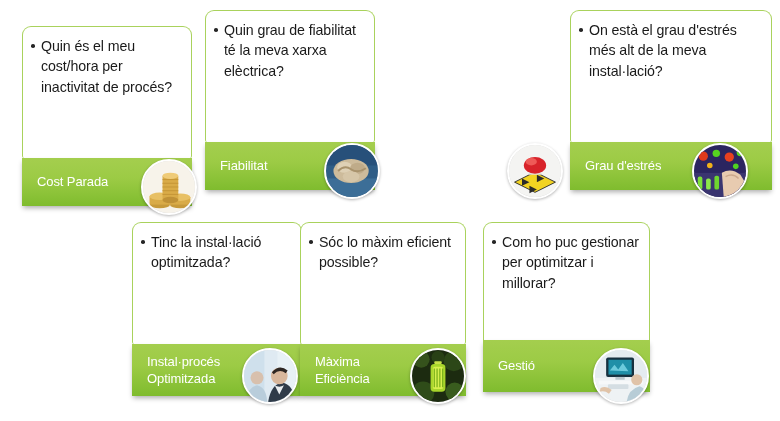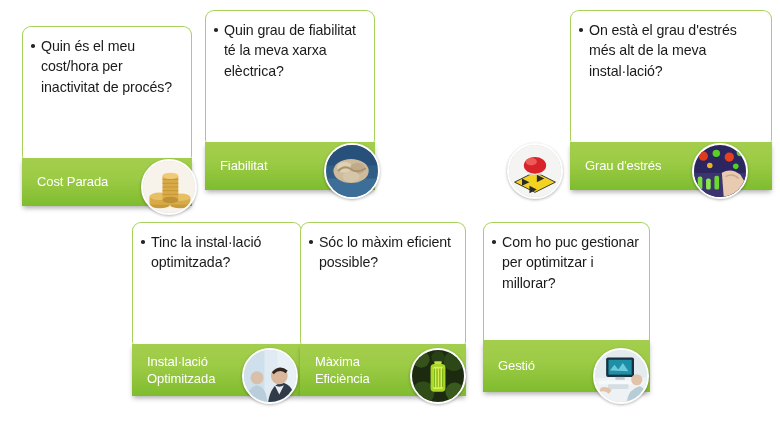--- a/index.html
+++ b/index.html
@@ -217,21 +217,21 @@
   <div class="card" style="left:132px; top:222px; width:170px; height:183px;">
     <div class="card-body" style="height:122px;">
       <div class="card-text">
         <div class="bullet-row">
           <span class="bullet-dot"></span>
           <span class="bullet-text">Tinc la instal·lació optimitzada?</span>
         </div>
       </div>
     </div>
     <div class="card-band" style="top:122px; height:52px;">
-      <span class="band-label">Instal·lació
+      <span class="band-label">Instal·procés
 Optimitzada</span>
     </div>
     <div class="thumb" style="left:110px; top:126px; width:56px; height:56px;">
       <svg viewBox="0 0 56 56" preserveAspectRatio="xMidYMid slice">
         <rect width="56" height="56" fill="#dfeaf2"></rect>
         <rect x="0" y="0" width="22" height="56" fill="#cfe0ec"></rect>
         <rect x="36" y="0" width="20" height="56" fill="#e8f1f6"></rect>
         <path d="M2 56q2-16 12-18 10 2 11 18z" fill="#b9cddb"></path>
         <circle cx="14" cy="30" r="7" fill="#d8c0ad"></circle>
         <path d="M26 56q3-19 15-21 12 2 15 21z" fill="#2f3b49"></path>

